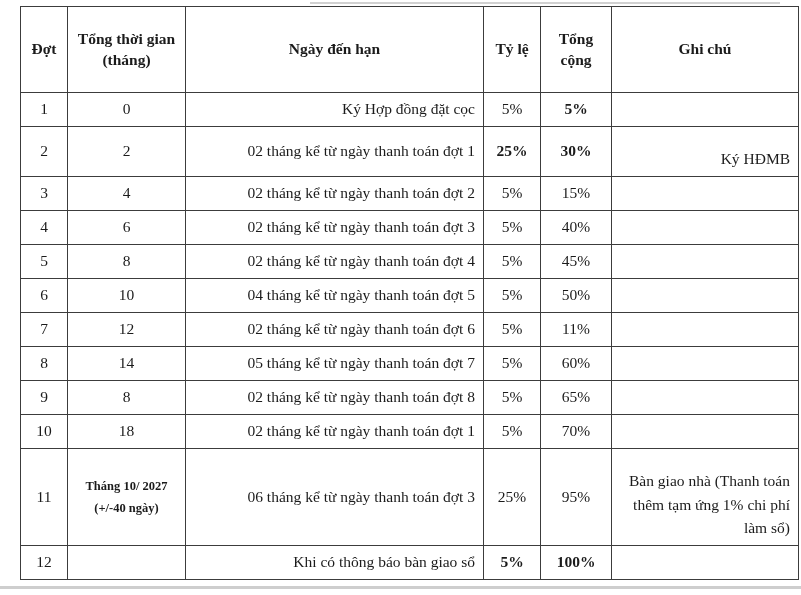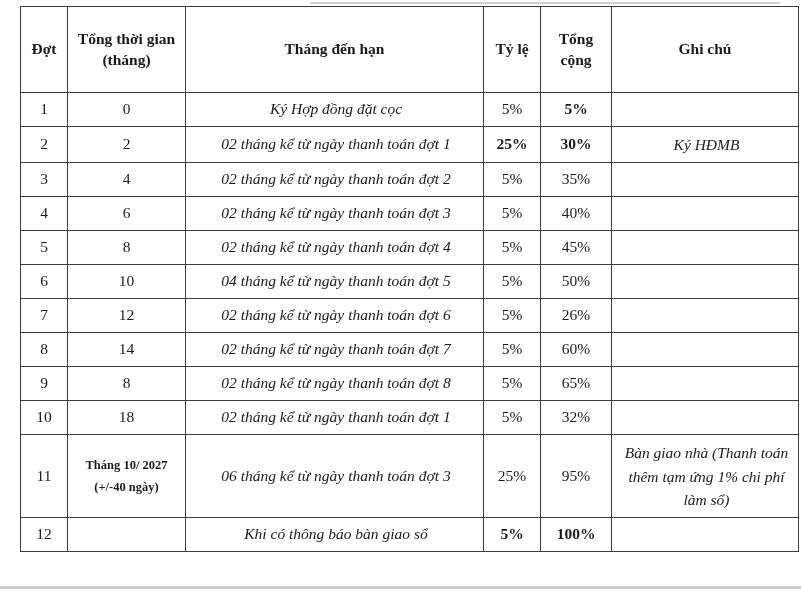--- a/index.html
+++ b/index.html
@@ -35,23 +35,23 @@
     overflow: hidden;
   }
   .schedule thead tr { height: 86px; }
   .schedule thead th {
     font-weight: bold;
     text-align: center;
     padding: 3px 6px;
   }
   .schedule tbody tr { height: 34px; }
   td.c { text-align: center; }
-  td.l { text-align: center; padding-left: 11px; font-style: italic; }
+  td.l { text-align: right; padding-left: 11px; }
   td.b, .b { font-weight: bold; }
-  td.note-cell { line-height: 1.5; padding-top: 6px; padding-bottom: 6px; }
+  td.note-cell { line-height: 1.5; padding-top: 20px; padding-bottom: 6px; }
   .time-line {
     font-weight: bold;
     font-size: 12.5px;
     text-align: center;
     margin: 5px 0;
   }
   
   .scan-top {
     position: absolute;
     left: 310px; top: 2px;
@@ -79,21 +79,21 @@
       <col style="width:118px">
       <col style="width:298px">
       <col style="width:57px">
       <col style="width:71px">
       <col style="width:187px">
     </colgroup>
     <thead>
       <tr>
           <th>Đợt</th>
           <th>Tổng thời gian (tháng)</th>
-          <th>Tháng đến hạn</th>
+          <th>Ngày đến hạn</th>
           <th>Tỷ lệ</th>
           <th>Tổng cộng</th>
           <th>Ghi chú</th>
         </tr>
     </thead>
     <tbody>
         <tr>
           <td class="c">1</td>
           <td class="c">0</td>
           <td class="l">Ký Hợp đồng đặt cọc</td>
@@ -107,21 +107,21 @@
           <td class="l">02 tháng kể từ ngày thanh toán đợt 1</td>
           <td class="c b">25%</td>
           <td class="c b">30%</td>
           <td class="l note-cell">Ký HĐMB</td>
         </tr>
         <tr>
           <td class="c">3</td>
           <td class="c">4</td>
           <td class="l">02 tháng kể từ ngày thanh toán đợt 2</td>
           <td class="c">5%</td>
-          <td class="c">35%</td>
+          <td class="c">15%</td>
           <td class="l note-cell"></td>
         </tr>
         <tr>
           <td class="c">4</td>
           <td class="c">6</td>
           <td class="l">02 tháng kể từ ngày thanh toán đợt 3</td>
           <td class="c">5%</td>
           <td class="c">40%</td>
           <td class="l note-cell"></td>
         </tr>
@@ -139,45 +139,45 @@
           <td class="l">04 tháng kể từ ngày thanh toán đợt 5</td>
           <td class="c">5%</td>
           <td class="c">50%</td>
           <td class="l note-cell"></td>
         </tr>
         <tr>
           <td class="c">7</td>
           <td class="c">12</td>
           <td class="l">02 tháng kể từ ngày thanh toán đợt 6</td>
           <td class="c">5%</td>
-          <td class="c">26%</td>
+          <td class="c">11%</td>
           <td class="l note-cell"></td>
         </tr>
         <tr>
           <td class="c">8</td>
           <td class="c">14</td>
-          <td class="l">02 tháng kể từ ngày thanh toán đợt 7</td>
+          <td class="l">05 tháng kể từ ngày thanh toán đợt 7</td>
           <td class="c">5%</td>
           <td class="c">60%</td>
           <td class="l note-cell"></td>
         </tr>
         <tr>
           <td class="c">9</td>
           <td class="c">8</td>
           <td class="l">02 tháng kể từ ngày thanh toán đợt 8</td>
           <td class="c">5%</td>
           <td class="c">65%</td>
           <td class="l note-cell"></td>
         </tr>
         <tr>
           <td class="c">10</td>
           <td class="c">18</td>
           <td class="l">02 tháng kể từ ngày thanh toán đợt 1</td>
           <td class="c">5%</td>
-          <td class="c">32%</td>
+          <td class="c">70%</td>
           <td class="l note-cell"></td>
         </tr>
         <tr>
           <td class="c">11</td>
           <td class="c">
             <div class="time-line">Tháng 10/ 2027</div>
             <div class="time-line">(+/-40 ngày)</div>
           </td>
           <td class="l">06 tháng kể từ ngày thanh toán đợt 3</td>
           <td class="c">25%</td>

